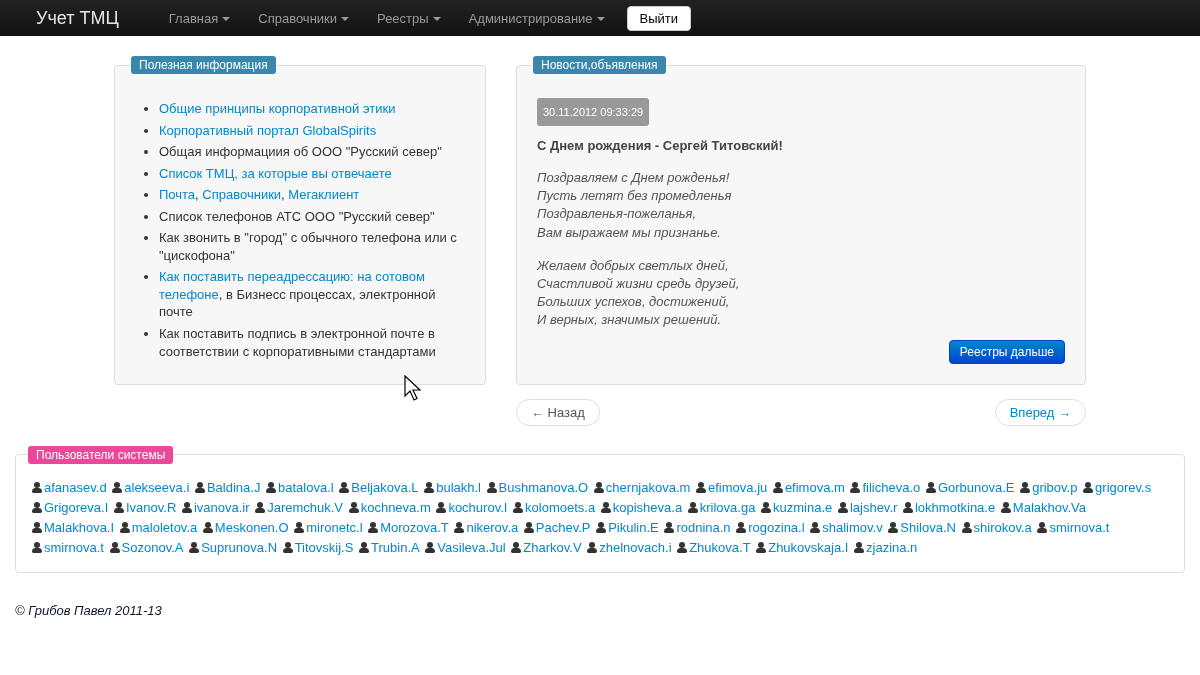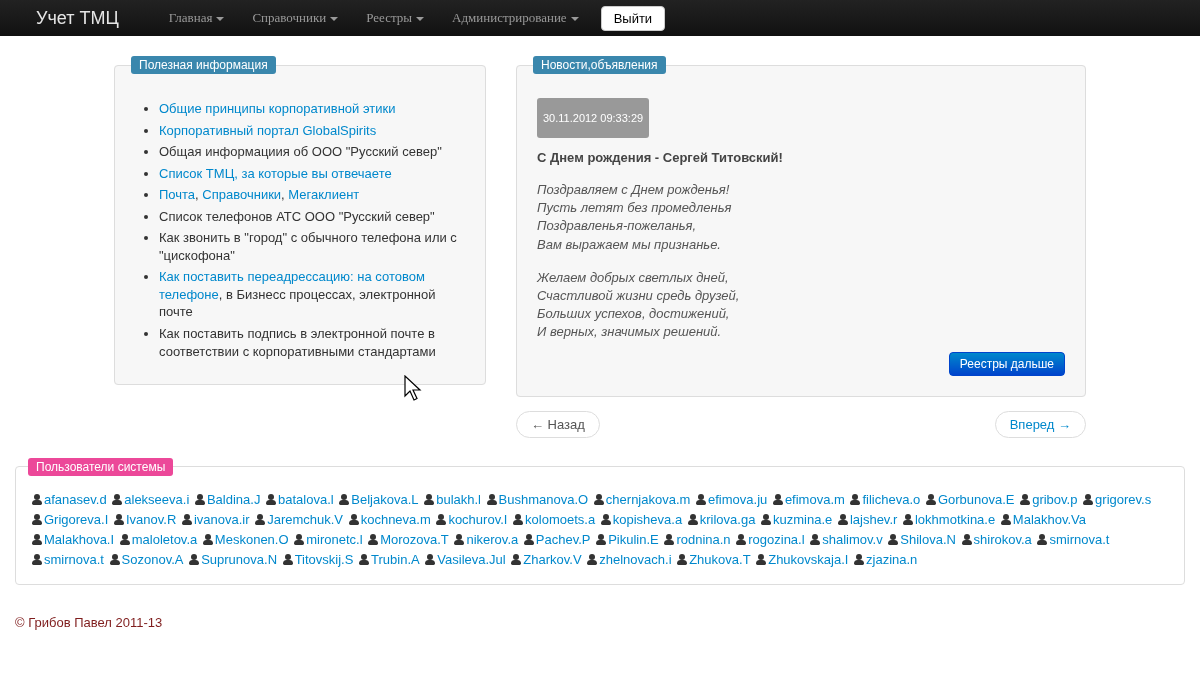--- a/index.html
+++ b/index.html
@@ -4,54 +4,54 @@
 <style>
   * { box-sizing: border-box; margin: 0; padding: 0; }
   body { font-family: "Helvetica Neue", Helvetica, Arial, sans-serif; font-size: 13px; color: #333; background: #fff; }
   a { color: #0088cc; text-decoration: none; }
 
   .navbar { background: #1b1b1b; background-image: linear-gradient(#222,#111); height: 36px; display: flex; align-items: center; padding: 0 20px; }
   .navbar .container { width: 1170px; margin: 0 auto; display: flex; align-items: center; }
   .brand { color: #e5e5e5; font-size: 18px; margin-right: 20px; padding: 6px 16px; }
   .nav { list-style: none; display: flex; align-items: center; }
   .nav li { position: relative; }
-  .nav li a { color: #999; padding: 9px 14px; display: inline-block; font-family: Liberation Serif, serif; }
+  .nav li a { color: #999; padding: 9px 14px; display: inline-block; }
   .caret { display: inline-block; width: 0; height: 0; vertical-align: middle; border-top: 4px solid #999; border-right: 4px solid transparent; border-left: 4px solid transparent; margin-left: 4px; }
   .btn-exit { background: #fff; border: 1px solid #ccc; border-radius: 4px; padding: 4px 12px; margin-left: 8px; font-size: 13px; cursor: pointer; }
 
   .page-container { width: 972px; margin: 20px auto 0 auto; display: flex; gap: 30px; }
   .col { flex: 1; }
 
   fieldset.panel { border: 1px solid #ddd; border-radius: 4px; background: #f7f7f7; padding: 16px 20px 20px 20px; position: relative; }
   fieldset.panel legend { background: #3a87ad; color: #fff; font-size: 12px; padding: 2px 8px; border-radius: 3px; margin-left: -4px; width: auto; }
 
   .info-list { list-style: disc; margin-left: 24px; margin-top: 10px; }
   .info-list li { margin-bottom: 4px; line-height: 1.35; color: #333; }
   .info-list li .plain { color: #333; }
 
-  .news-date { display:inline-block; background: #999; color: #fff; font-size: 11px; padding: 14px 6px; border-radius: 3px; margin-top: 8px; }
+  .news-date { display:inline-block; background: #999; color: #fff; font-size: 11px; padding: 8px 6px; border-radius: 3px; margin-top: 8px; }
   .news-title { font-weight: bold; margin-top: 12px; margin-bottom: 16px; color: #444; }
   .news-body p { line-height: 1.4; color: #555; font-style: italic; }
   .news-body { font-size: 13px; }
   .btn-primary { background: #006dcc; background-image: linear-gradient(#08c,#04c); color: #fff; border: 1px solid #04c; border-radius: 4px; padding: 4px 10px; font-size: 12px; float: right; margin-top: 10px; cursor:pointer; }
 
   .pager { width: 570px; margin: 14px 0 0 auto; display: flex; justify-content: space-between; }
   .pager a { border: 1px solid #ddd; border-radius: 14px; padding: 5px 14px; color: #555; }
   .pager a.next { color: #0088cc; }
 
   .users-fieldset { border: 1px solid #ddd; border-radius: 4px; margin: 20px auto 0 auto; width: 1170px; padding: 14px 16px 14px 16px; }
   .users-fieldset legend { background: #ec4899; color: #fff; font-size: 12px; padding: 2px 8px; border-radius: 3px; margin-left: -4px; width:auto; }
   .user-list { line-height: 1.55; }
   .user-list a { color: #0088cc; }
   .user-icon { display:inline-block; width: 10px; height: 11px; position: relative; margin-right: 2px; vertical-align: -1px; }
   .user-icon::before { content:""; position:absolute; top:0; left:2px; width:6px; height:6px; background:#333; border-radius:50%; }
   .user-icon::after { content:""; position:absolute; bottom:0; left:0; width:10px; height:5px; background:#333; border-radius: 5px 5px 2px 2px; }
   .user-item { white-space: nowrap; margin-right: 2px; }
 
-  .footer { width: 1170px; margin: 20px auto 0 auto; padding-top: 10px; color: #7f1d1d; font-size: 13px; }
+  .footer { width: 1170px; margin: 20px auto 0 auto; padding-top: 10px; color: #0f172a; font-size: 13px; font-style: italic; }
 
   .cursor { position: absolute; left: 404px; top: 375px; width: 20px; height: 28px; pointer-events:none; z-index: 1000; }
 </style>
 </head>
 <body>
 
 <div class="navbar">
   <div class="container">
     <span class="brand">Учет ТМЦ</span>
     <ul class="nav">

